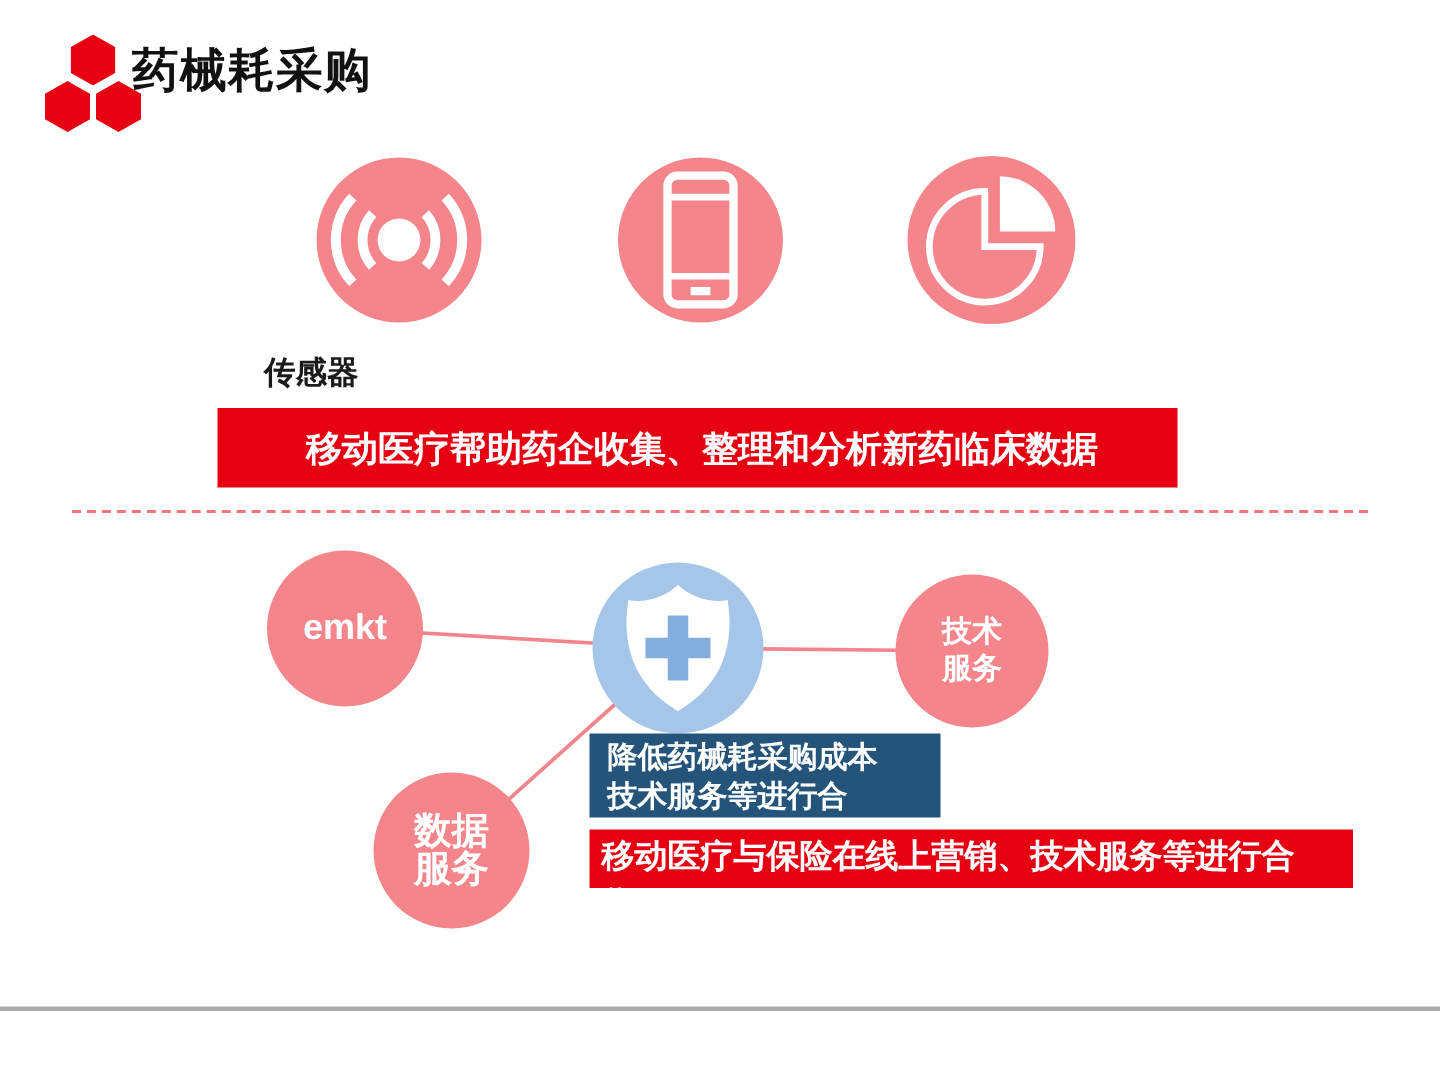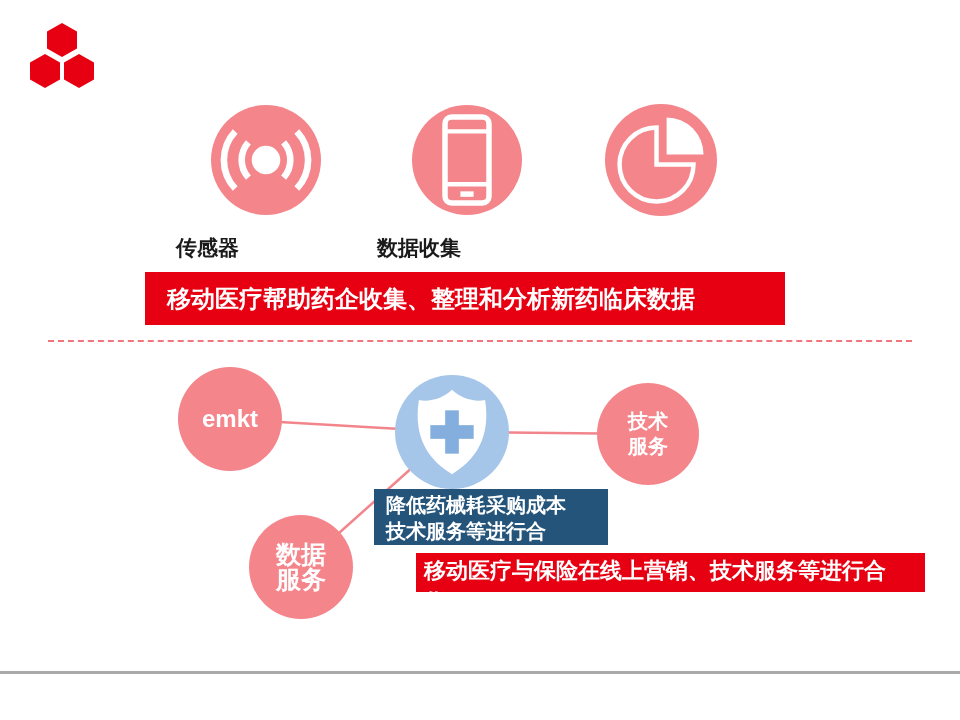--- a/index.html
+++ b/index.html
@@ -24,60 +24,61 @@
   .c2 { left: 412px; top: 105px; width: 110px; height: 110px; }
   .c3 { left: 605px; top: 104px; width: 112px; height: 112px; }
   .circle svg { position: absolute; left: 0; top: 0; width: 100%; height: 100%; }
 
   .step-label { position: absolute; top: 234px; width: 180px; 
                 font-size: 21px; font-weight: bold; color: #1a1a1a; }
   .sl1 { left: 176px; } .sl2 { left: 377px; } .sl3 { left: 571px; }
 
   .banner1 { position: absolute; left: 145px; top: 272px; width: 640px; height: 53px;
              background: #e60012; color: #ffffff; font-size: 24px; font-weight: bold;
-             display: flex; align-items: center; padding-left: 22px; }
+             display: flex; align-items: center; padding-left: 59px; }
 
   .dashed-divider { position: absolute; left: 48px; top: 340px; width: 864px; height: 0;
                     border-top: 2px dashed #f0757d; }
 
   
   .net-lines { position: absolute; left: 0; top: 0; width: 960px; height: 720px; pointer-events: none; }
 
   .node { position: absolute; border-radius: 50%; background: #f4858b; color: #ffffff;
           font-weight: bold; display: flex; flex-direction: column; align-items: center;
           justify-content: center; text-align: left; }
   .node-emkt { left: 178px; top: 367px; width: 104px; height: 104px; font-size: 24px; }
   .node-tech { left: 597px; top: 383px; width: 102px; height: 102px; font-size: 20px; line-height: 25px; }
   .node-data { left: 249px; top: 515px; width: 104px; height: 104px; font-size: 25px; line-height: 25px; }
 
   .node-shield { position: absolute; left: 395px; top: 375px; width: 114px; height: 114px;
                  border-radius: 50%; background: #a6c6e9; }
   .node-shield svg { position: absolute; left: 0; top: 0; width: 100%; height: 100%; }
 
-  .callout { position: absolute; left: 374px; top: 489px; width: 234px; height: 56px;
+  .callout { position: absolute; left: 393px; top: 489px; width: 234px; height: 56px;
              background: #24547a; color: #ffffff; font-size: 20px; font-weight: bold;
              line-height: 26px; padding: 3px 0 0 12px; z-index: 3; }
 
-  .banner2 { position: absolute; left: 416px; top: 553px; width: 509px; height: 39px;
+  .banner2 { position: absolute; left: 393px; top: 553px; width: 509px; height: 39px;
              background: #e60012; color: #ffffff; font-size: 22px; font-weight: bold;
              line-height: 31px; padding: 2px 0 0 8px; overflow: hidden; z-index: 3; }
 
   .footer-rule { position: absolute; left: 0; top: 671px; width: 960px; height: 3px;
                  background: #a9a9a9; }
 </style>
 </head>
 <body>
 
 <div class="slide">
 
   <div class="logo">
     <div class="hex top"></div>
     <div class="hex bl"></div>
     <div class="hex br"></div>
   </div>
+  <div class="page-title">药械耗采购</div>
 
   <div class="circle c1">
     <svg viewBox="0 0 100 100">
       <circle cx="50" cy="50" r="13" fill="#ffffff"></circle>
       <path d="M34 34 A24 24 0 0 0 34 66" stroke="#ffffff" stroke-width="6" fill="none"></path>
       <path d="M22 24 A38 38 0 0 0 22 76" stroke="#ffffff" stroke-width="6" fill="none"></path>
       <path d="M66 34 A24 24 0 0 1 66 66" stroke="#ffffff" stroke-width="6" fill="none"></path>
       <path d="M78 24 A38 38 0 0 1 78 76" stroke="#ffffff" stroke-width="6" fill="none"></path>
     </svg>
   </div>
@@ -90,21 +91,20 @@
     </svg>
   </div>
   <div class="circle c3">
     <svg viewBox="0 0 100 100">
       <path d="M46 21 A33 33 0 1 0 79 54 L46 54 Z" fill="none" stroke="#ffffff" stroke-width="4"></path>
       <path d="M55 12 A33 33 0 0 1 88 45 L55 45 Z" fill="#ffffff"></path>
     </svg>
   </div>
 
   <div class="step-label sl1">传感器</div>
-  <div class="step-label sl2">数据收集</div>
 
   <div class="banner1">移动医疗帮助药企收集、整理和分析新药临床数据</div>
 
   <div class="dashed-divider"></div>
 
   <svg class="net-lines">
     <line x1="230" y1="419" x2="452" y2="432" stroke="#f2858b" stroke-width="2.5"></line>
     <line x1="452" y1="432" x2="648" y2="434" stroke="#f2858b" stroke-width="2.5"></line>
     <line x1="452" y1="432" x2="301" y2="567" stroke="#f2858b" stroke-width="2.5"></line>
   </svg>

